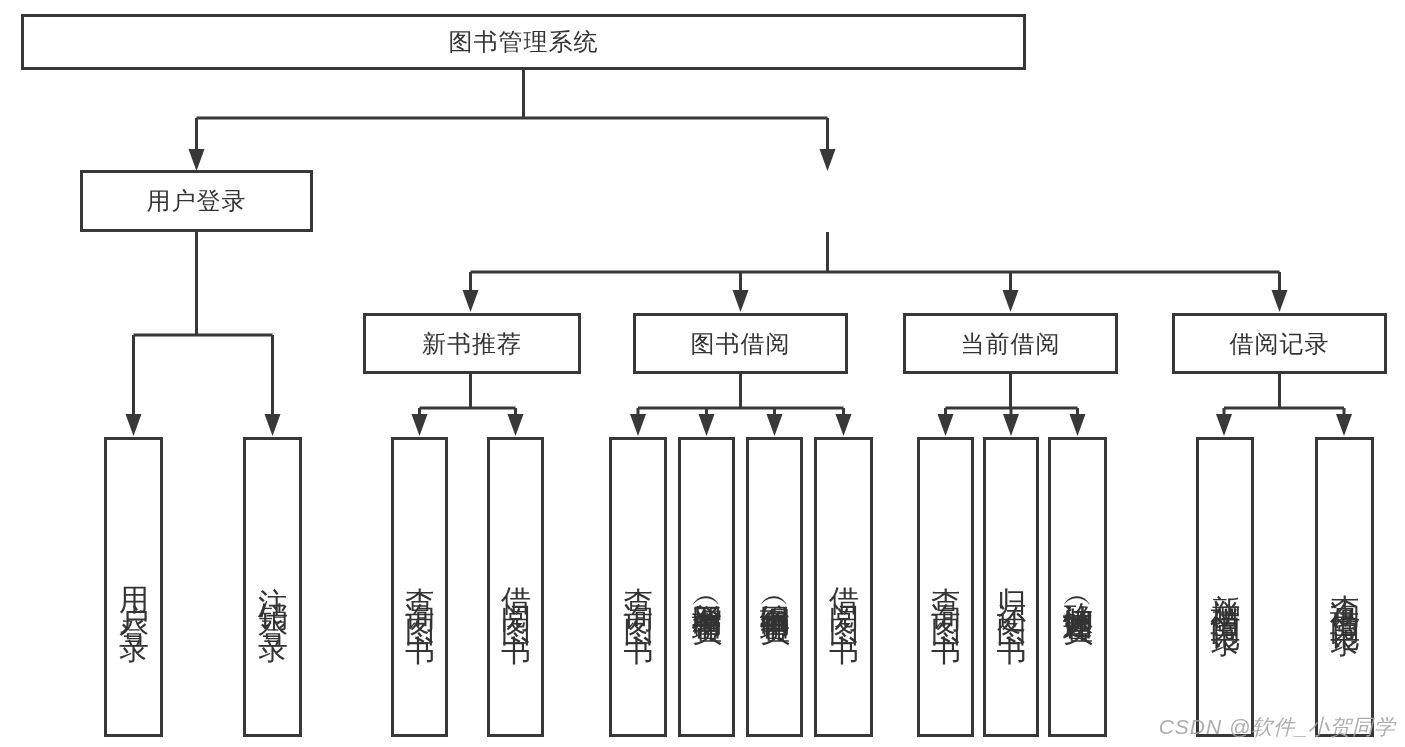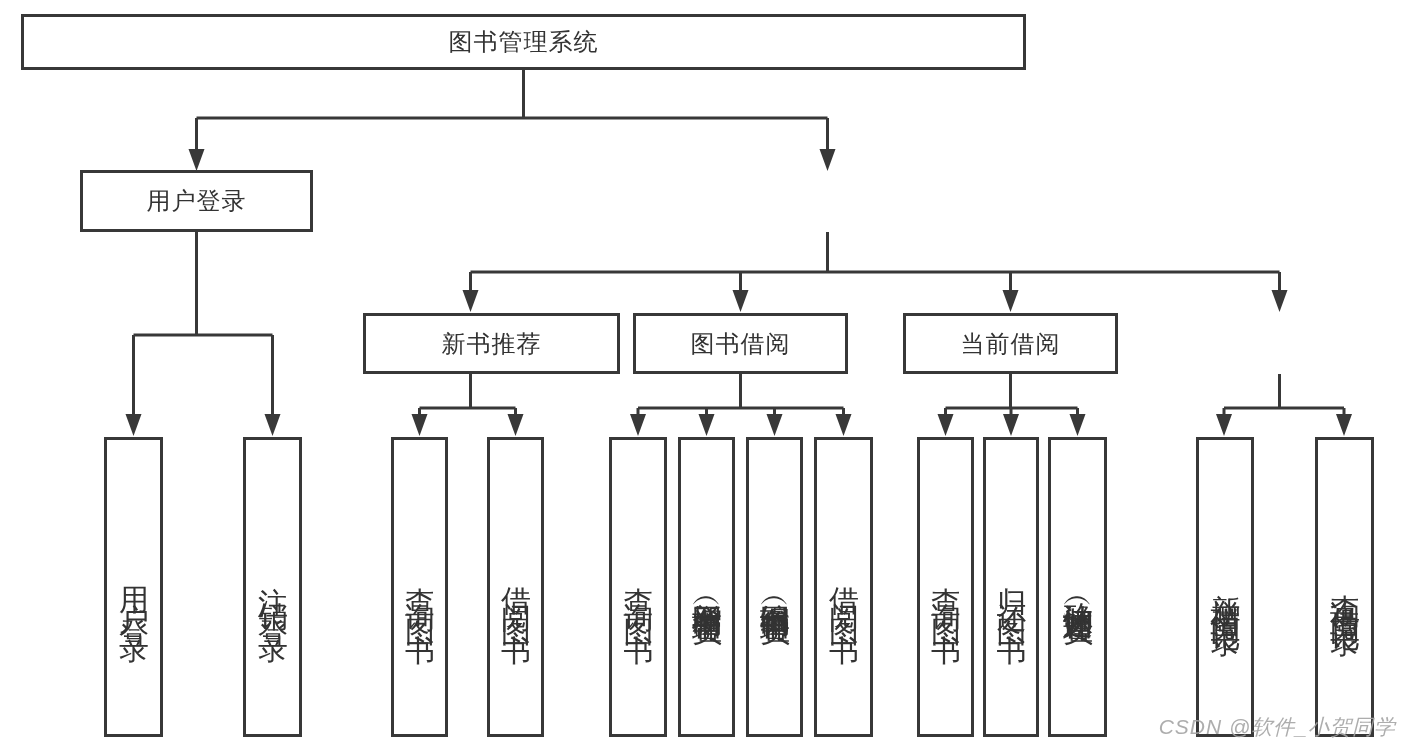--- a/index.html
+++ b/index.html
@@ -73,28 +73,31 @@
   </svg>
 
   <div class="node root-node" style="left:21px;top:14px;width:1005px;height:56px">
     <span>图书管理系统</span>
   </div>
 
   <div class="node h-node" style="left:80px;top:170px;width:233px;height:62px">
     <span>用户登录</span>
   </div>
 
-  <div class="node h-node" style="left:363px;top:313px;width:257px;height:61px">
+  <div class="node h-node" style="left:363px;top:313px;width:218px;height:61px">
     <span>新书推荐</span>
   </div>
   <div class="node h-node" style="left:903px;top:313px;width:215px;height:61px">
     <span>当前借阅</span>
   </div>
   <div class="node h-node" style="left:633px;top:313px;width:215px;height:61px">
     <span>图书借阅</span>
+  </div>
+  <div class="node h-node" style="left:1172px;top:313px;width:215px;height:61px">
+    <span>借阅记录</span>
   </div>
 
   <div class="node leaf" style="left:104px;top:437px;width:59px;height:300px">
     <span class="vtext len4">用户登录</span>
   </div>
   <div class="node leaf" style="left:243px;top:437px;width:59px;height:300px">
     <span class="vtext len4">注销登录</span>
   </div>
 
   <div class="node leaf" style="left:391px;top:437px;width:57px;height:300px">

